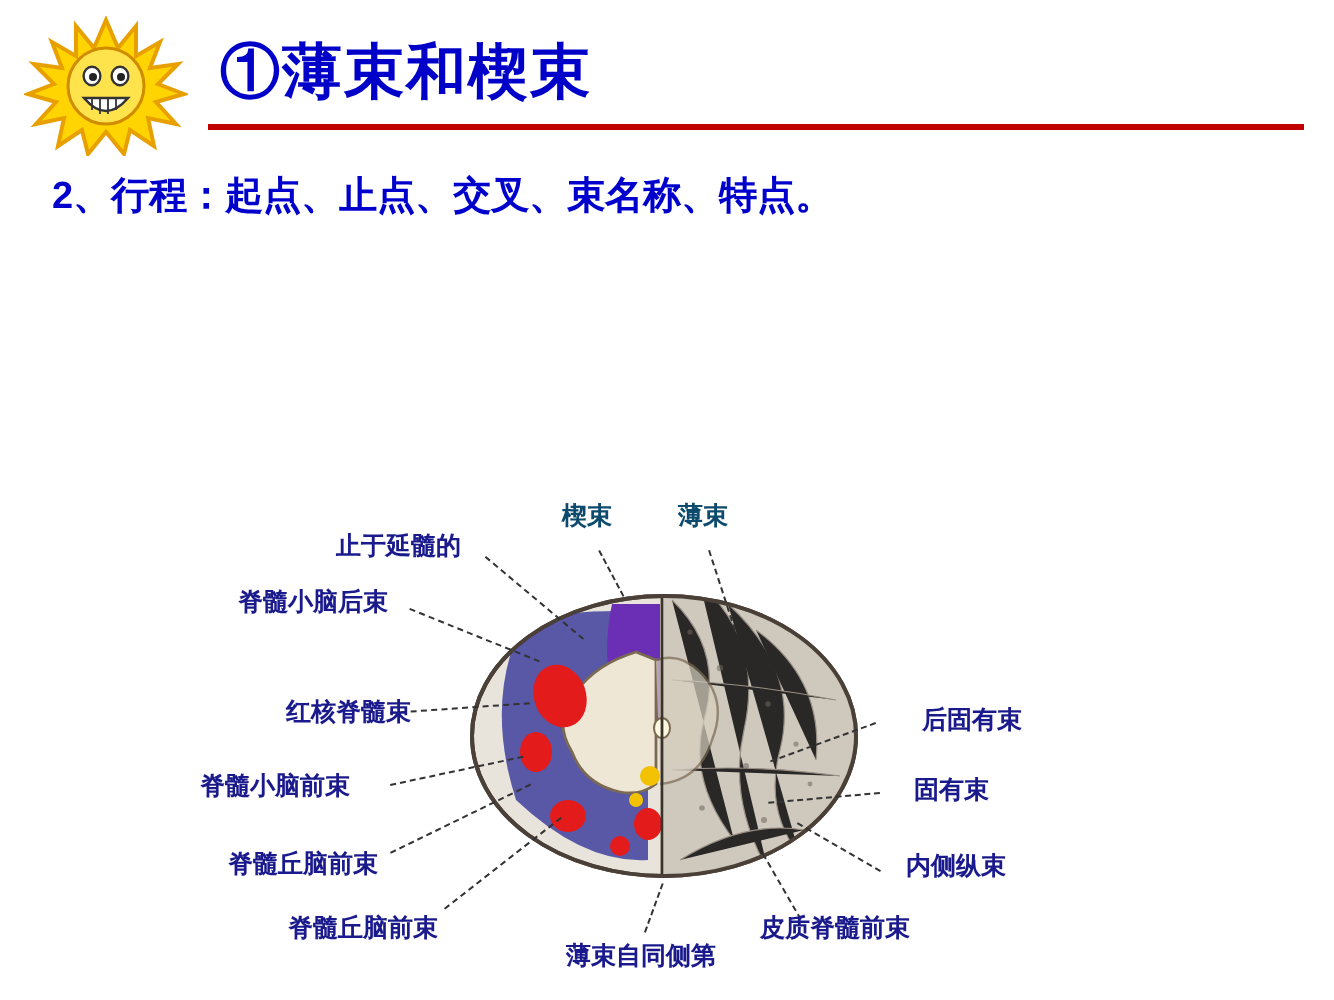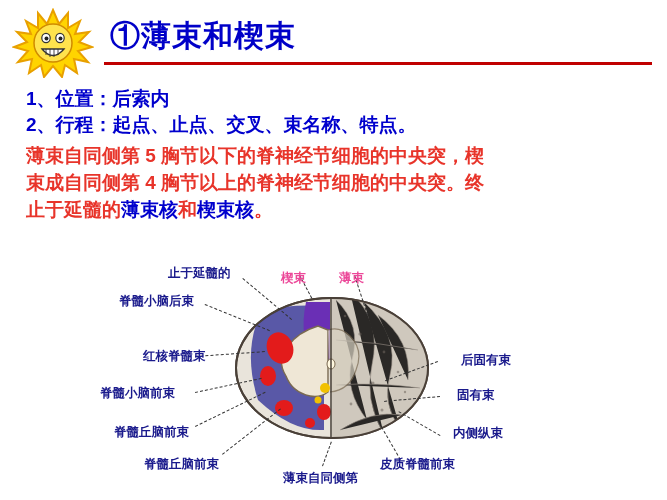--- a/index.html
+++ b/index.html
@@ -92,21 +92,21 @@
     height: 258px;
   }
 
   .label {
     position: absolute;
     font-size: 12.5px;
     font-weight: bold;
     color: #1a1a8c;
     white-space: nowrap;
   }
-  .label.purple { color: #ec4899; margin-top: 20px; }
+  .label.purple { color: #0c4a6e; }
   .leader {
     position: absolute;
     border-top: 1px dashed #333;
     height: 0;
     transform-origin: 0 0;
   }
 
   
   .cord {
     position: absolute;
@@ -135,27 +135,21 @@
         <circle cx="48.5" cy="30.5" r="2" fill="#222"></circle>
         <path d="M30 41 Q41 54 52 41 Z" fill="#ffffff" stroke="#333" stroke-width="1.3"></path>
         <path d="M34 41 L34 47 M38 41 L38 49 M42 41 L42 49 M46 41 L46 47" stroke="#333" stroke-width="0.9"></path>
       </svg>
     </div>
     <div class="header-title">①薄束和楔束</div>
     <div class="header-rule"></div>
   </div>
 
   <div class="text-block">
-    <div class="line-blue">1、位置：后索内</div>
     <div class="line-blue">2、行程：起点、止点、交叉、束名称、特点。</div>
-    <div class="para-red">
-      <div>薄束自同侧第 5 胸节以下的脊神经节细胞的中央突，楔</div>
-      <div>束成自同侧第 4 胸节以上的脊神经节细胞的中央突。终</div>
-      <div><span>止于延髓的</span><span class="blue-seg">薄束核</span><span>和</span><span class="blue-seg">楔束核</span><span>。</span></div>
-    </div>
   </div>
 
   <div class="figure">
 
     <div class="cord">
       <svg width="200" height="180" viewBox="0 0 200 180">
         <defs>
           <clipPath id="cordClip">
             <ellipse cx="100" cy="88" rx="96" ry="70"></ellipse>
           </clipPath>

